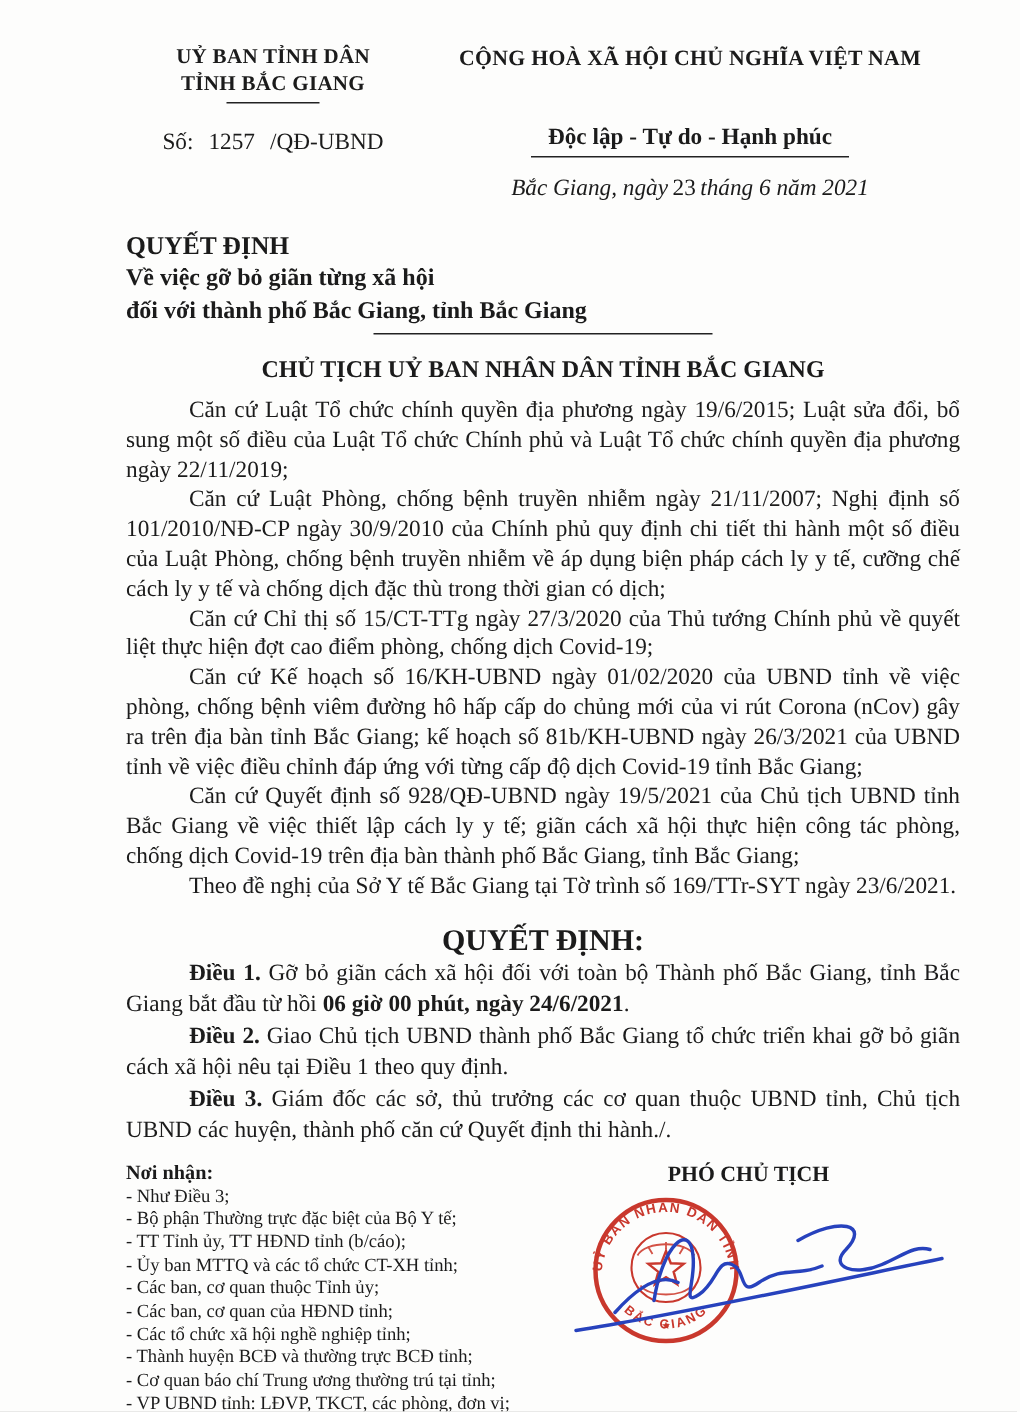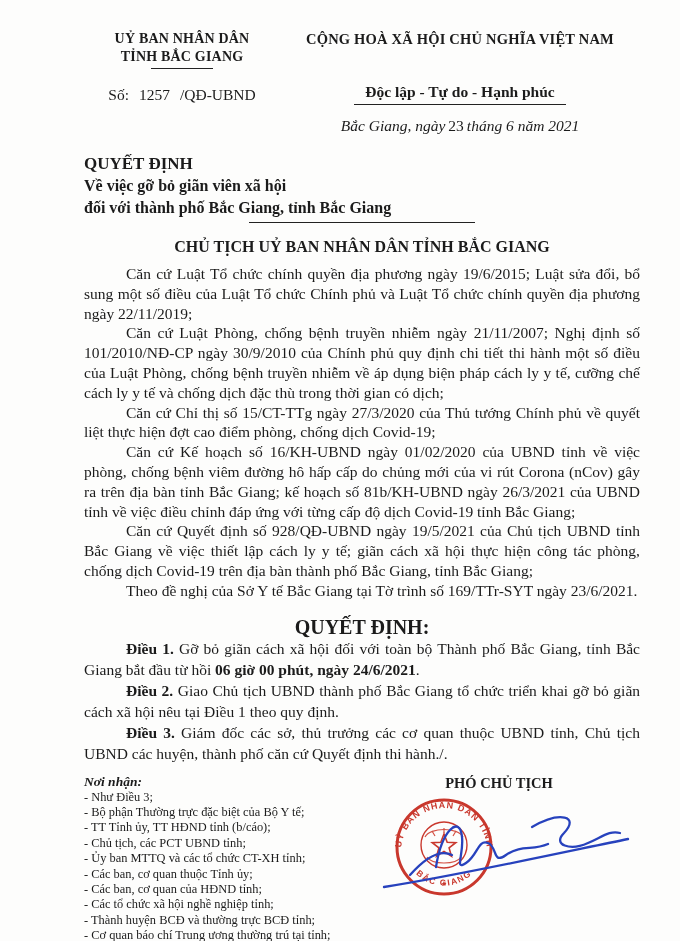--- a/index.html
+++ b/index.html
@@ -37,51 +37,51 @@
   .preamble{margin-top:7px;}
   .preamble p{margin:0;font-size:15.5px;line-height:19.8px;text-align:justify;text-indent:42px;}
   .decision-heading{text-align:center;font-weight:bold;font-size:20px;margin-top:15px;line-height:22px;}
   .articles{}
   .articles p{margin:0;font-size:15.5px;line-height:21px;text-align:justify;text-indent:42px;}
   .art-label{font-weight:bold;}
   .art-bold{font-weight:bold;}
   
   .footer{display:flex;margin-top:9px;}
   .recipients{flex:1;min-width:0;}
-  .recip-heading{font-weight:bold;font-style:italic;font-size:13.5px;line-height:17px;}
+  .recip-heading{font-weight:bold;font-size:13.5px;line-height:17px;}
   .recip-item{font-size:12.4px;line-height:15.4px;white-space:nowrap;}
   .sig-block{width:282px;position:relative;text-align:center;}
   .sig-line{font-weight:bold;font-size:14.5px;line-height:20px;}
   .sig-name{position:absolute;top:116px;left:0;right:14px;font-weight:bold;font-size:16.5px;}
   .seal-svg{position:absolute;left:36px;top:24px;width:100px;height:100px;opacity:.92;}
   .sign-svg{position:absolute;left:22px;top:30px;width:252px;height:94px;}
 </style>
 </head>
 <body>
 
 <div class="page">
 
   <div class="hdr">
     <div class="hdr-left">
-      <div class="org-line">UỶ BAN NHÂN DÂN</div>
+      <div class="org-line">UỶ BAN TỈNH DÂN</div>
       <div class="org-line">TỈNH BẮC GIANG</div>
       <div class="rule-short"></div>
       <div class="doc-number"><span>Số:</span><span class="num">1257</span><span>/QĐ-UBND</span></div>
     </div>
     <div class="hdr-right">
       <div class="nat-line1">CỘNG HOÀ XÃ HỘI CHỦ NGHĨA VIỆT NAM</div>
       <div class="nat-line2">Độc lập - Tự do - Hạnh phúc</div>
       <div class="rule-motto"></div>
       <div class="dateline"><span>Bắc Giang, ngày</span><span class="day">23</span><span>tháng 6 năm 2021</span></div>
     </div>
   </div>
 
   <div class="title-block">
     <div class="title-main">QUYẾT ĐỊNH</div>
-    <div class="title-sub">Về việc gỡ bỏ giãn viên xã hội</div>
+    <div class="title-sub">Về việc gỡ bỏ giãn từng xã hội</div>
     <div class="title-sub">đối với thành phố Bắc Giang, tỉnh Bắc Giang</div>
     <div class="rule-title"></div>
   </div>
 
   <div class="issuer">CHỦ TỊCH UỶ BAN NHÂN DÂN TỈNH BẮC GIANG</div>
 
   <div class="preamble">
     <p>Căn cứ Luật Tổ chức chính quyền địa phương ngày 19/6/2015; Luật sửa đổi, bổ sung một số điều của Luật Tổ chức Chính phủ và Luật Tổ chức chính quyền địa phương ngày 22/11/2019;</p>
     <p>Căn cứ Luật Phòng, chống bệnh truyền nhiễm ngày 21/11/2007; Nghị định số 101/2010/NĐ-CP ngày 30/9/2010 của Chính phủ quy định chi tiết thi hành một số điều của Luật Phòng, chống bệnh truyền nhiễm về áp dụng biện pháp cách ly y tế, cưỡng chế cách ly y tế và chống dịch đặc thù trong thời gian có dịch;</p>
     <p>Căn cứ Chỉ thị số 15/CT-TTg ngày 27/3/2020 của Thủ tướng Chính phủ về quyết liệt thực hiện đợt cao điểm phòng, chống dịch Covid-19;</p>
@@ -97,21 +97,20 @@
     <p><span class="art-label">Điều 2.</span><span> Giao Chủ tịch UBND thành phố Bắc Giang tổ chức triển khai gỡ bỏ giãn cách xã hội nêu tại Điều 1 theo quy định.</span></p>
     <p><span class="art-label">Điều 3.</span><span> Giám đốc các sở, thủ trưởng các cơ quan thuộc UBND tỉnh, Chủ tịch UBND các huyện, thành phố căn cứ Quyết định thi hành./.</span></p>
   </div>
 
   <div class="footer">
     <div class="recipients">
       <div class="recip-heading">Nơi nhận:</div>
       <div class="recip-item">- Như Điều 3;</div>
       <div class="recip-item">- Bộ phận Thường trực đặc biệt của Bộ Y tế;</div>
       <div class="recip-item">- TT Tỉnh ủy, TT HĐND tỉnh (b/cáo);</div>
-      <div class="recip-item">- Chủ tịch, các PCT UBND tỉnh;</div>
       <div class="recip-item">- Ủy ban MTTQ và các tổ chức CT-XH tỉnh;</div>
       <div class="recip-item">- Các ban, cơ quan thuộc Tỉnh ủy;</div>
       <div class="recip-item">- Các ban, cơ quan của HĐND tỉnh;</div>
       <div class="recip-item">- Các tổ chức xã hội nghề nghiệp tỉnh;</div>
       <div class="recip-item">- Thành huyện BCĐ và thường trực BCĐ tỉnh;</div>
       <div class="recip-item">- Cơ quan báo chí Trung ương thường trú tại tỉnh;</div>
       <div class="recip-item">- VP UBND tỉnh: LĐVP, TKCT, các phòng, đơn vị;</div>
       <div class="recip-item">- Lưu: VT, KGVX.</div>
     </div>
 

